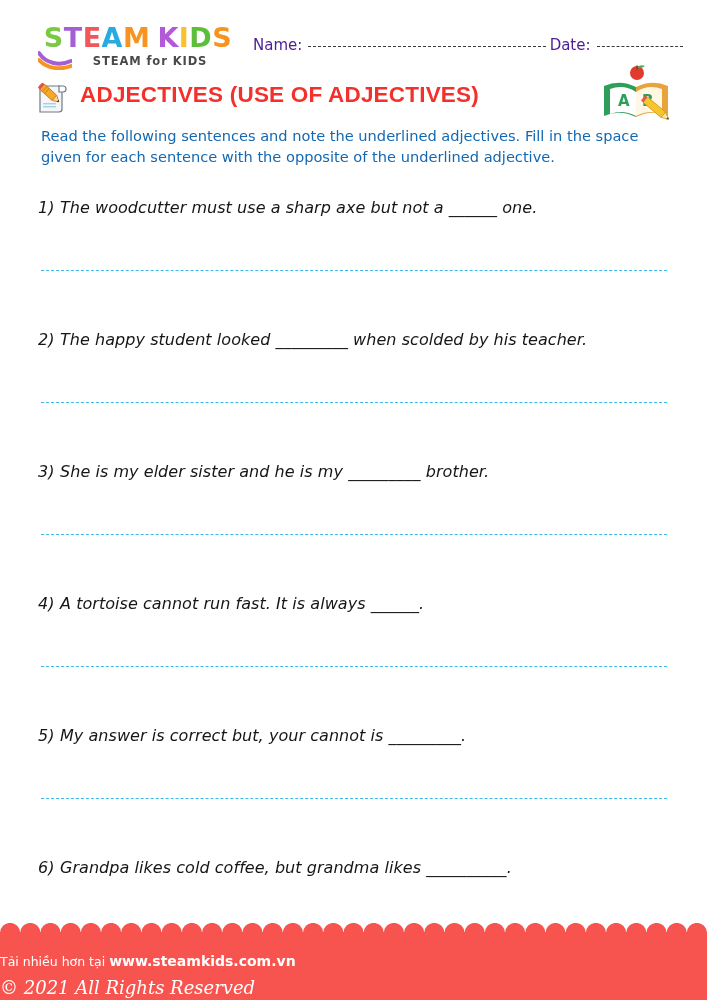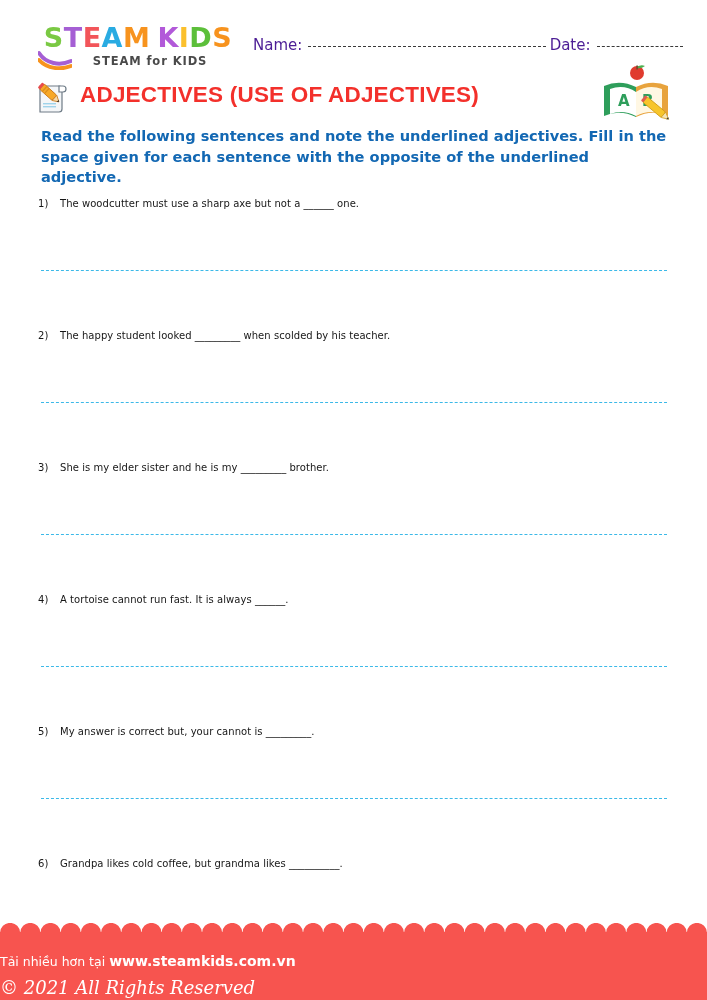--- a/index.html
+++ b/index.html
@@ -105,41 +105,42 @@
     left: 565px; top: -12px;
     width: 78px; height: 62px;
   }
 
   
   .instructions {
     position: absolute;
     left: 41px; top: 126px;
     width: 630px;
     font-size: 14.6px;
-    font-weight: bold;
+    font-weight: normal;
     line-height: 1.42;
     color: #1368B3;
     font-family: "DejaVu Sans", sans-serif;
   }
 
   
   .questions {
     position: absolute;
     left: 0; top: 190px;
     width: 707px;
   }
   .q-block { position: relative; height: 132px; }
   .q-text {
     position: absolute;
     left: 38px; top: 8px;
-    font-size: 10px;
+    font-size: 16px;
     color: #161616;
     font-family: "DejaVu Sans", sans-serif;
     letter-spacing: 0.05px;
     white-space: nowrap;
+    font-style: italic;
   }
   .q-num { display: inline-block; min-width: 22px; }
   .q-sep {
     position: absolute;
     left: 41px; top: 80px;
     width: 626px;
     border-top: 1.6px dashed #3CB9E8;
   }
   .q-block:last-child .q-sep { display: none; }
 

